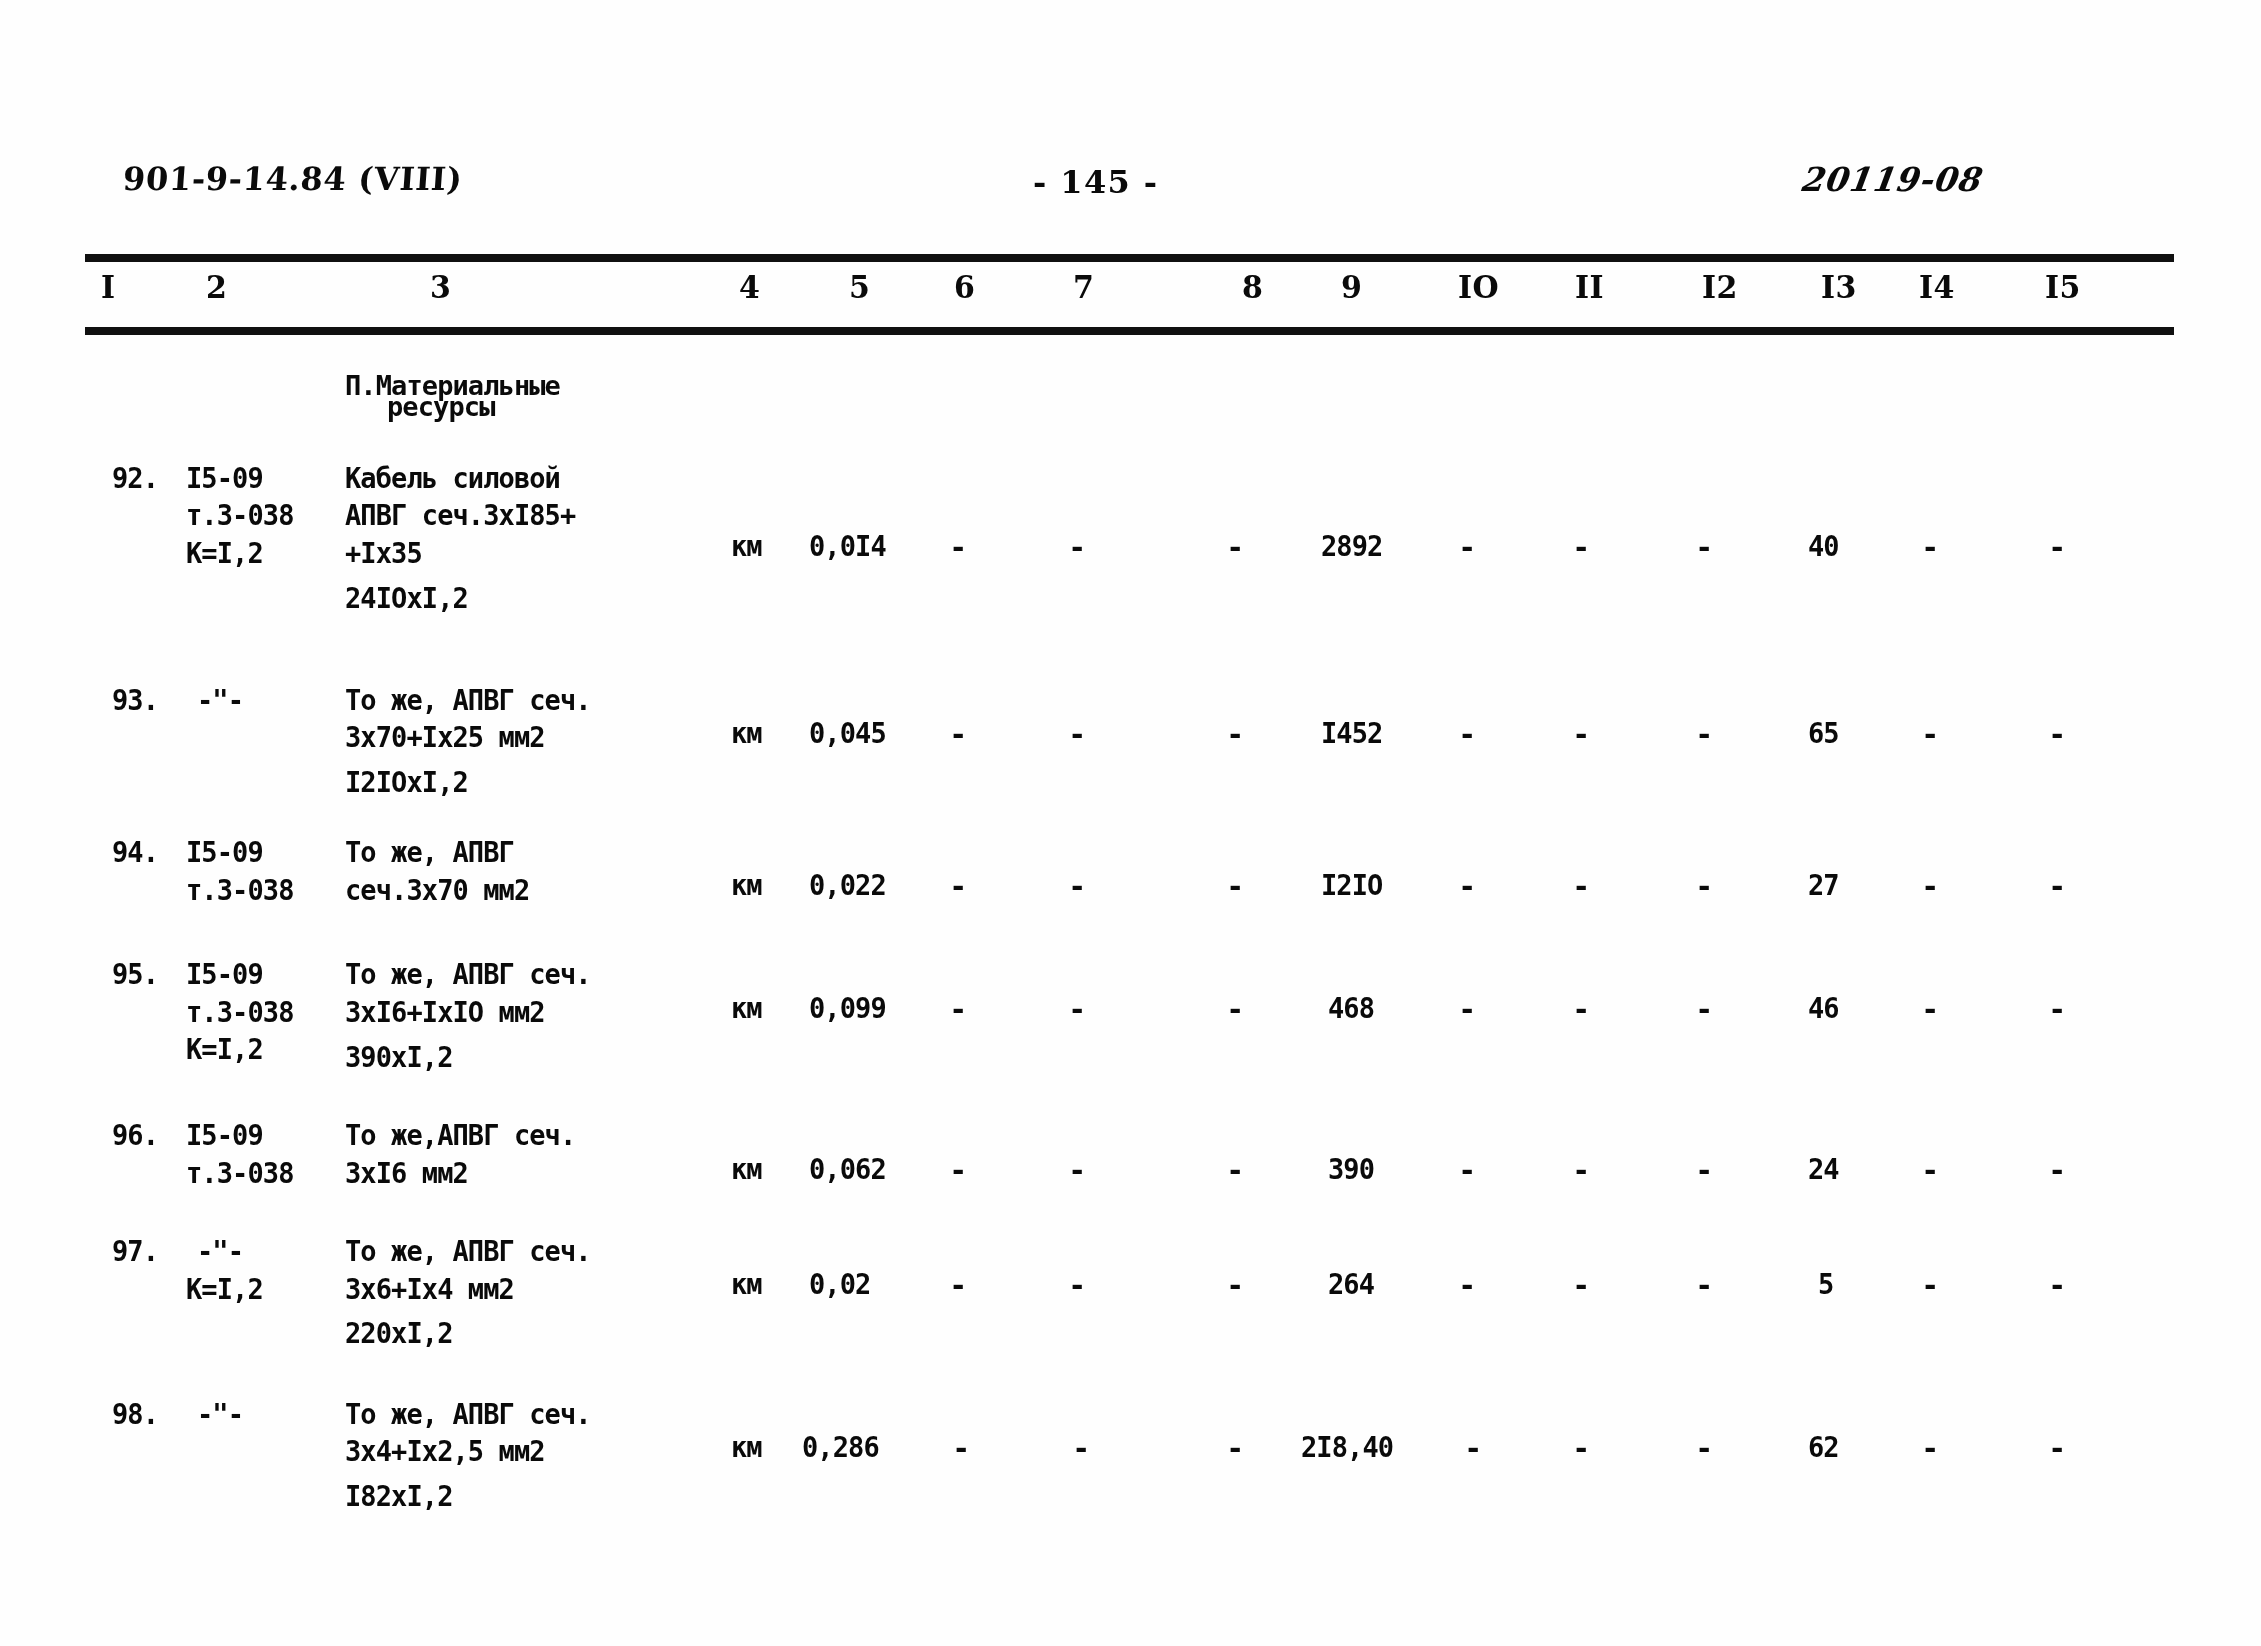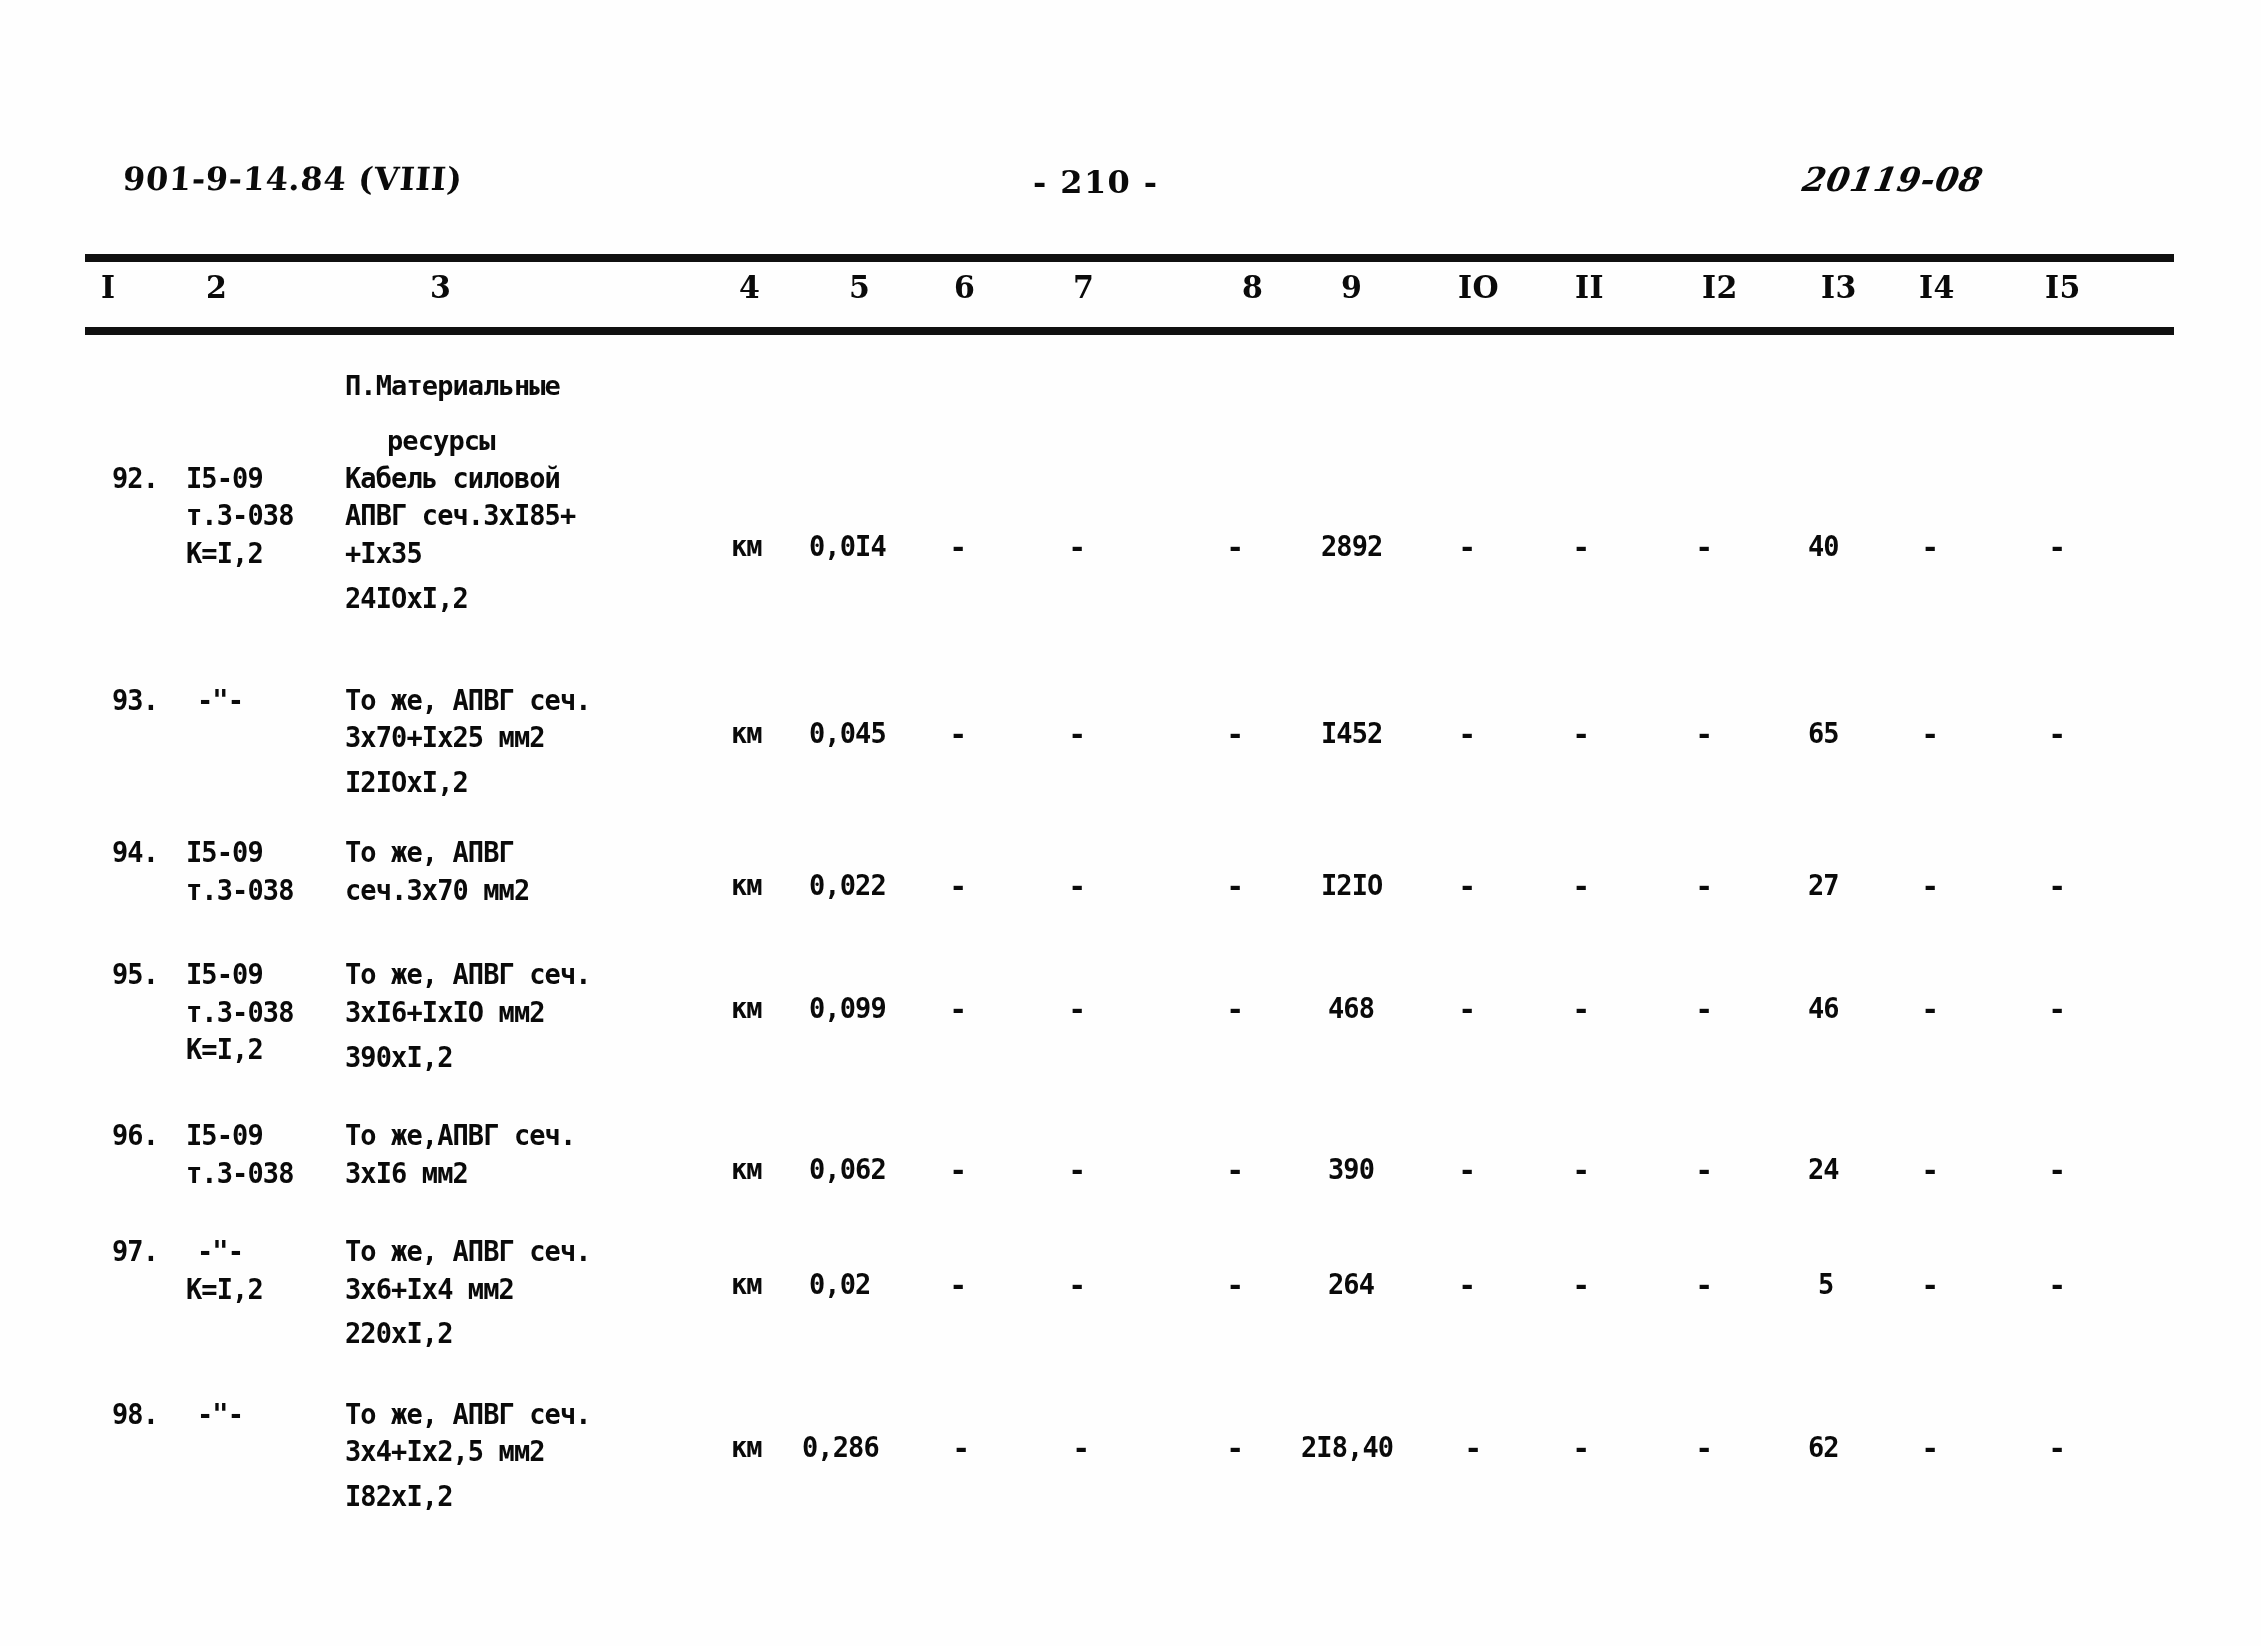--- a/index.html
+++ b/index.html
@@ -128,21 +128,21 @@
     white-space: pre;
   }
 </style>
 </head>
 <body>
 
 <div class="page">
 
   <div class="hdr">
     <div class="hdr-left">901-9-14.84 (VIII)</div>
-    <div class="hdr-center">- 210 -</div>
+    <div class="hdr-center">- 145 -</div>
     <div class="hdr-right">20119-08</div>
   </div>
 
   <div class="rule rule-top"></div>
   <div class="rule rule-bottom"></div>
 
   <div class="colhdr">
     <span style="left:101px;">I</span>
     <span style="left:206px;">2</span>
     <span style="left:430px;">3</span>
@@ -156,21 +156,21 @@
     <span style="left:1575px;">II</span>
     <span style="left:1702px;">I2</span>
     <span style="left:1821px;">I3</span>
     <span style="left:1919px;">I4</span>
     <span style="left:2045px;">I5</span>
   </div>
 
   <div class="tbody">
 
     <div class="section-title" style="left:345px; top:13px;">П.Материальные</div>
-    <div class="section-title" style="left:387px; top:68px;">ресурсы</div>
+    <div class="section-title" style="left:387px; top:34px;">ресурсы</div>
 
     <div>
       <div class="cell mono" style="left:112px; top:105px;">92.</div>
       <div class="cell mono" style="left:186px; top:105px;">I5-09</div>
       <div class="cell mono" style="left:186px; top:142px;">т.3-038</div>
       <div class="cell mono" style="left:186px; top:180px;">К=I,2</div>
       <div class="cell mono" style="left:345px; top:105px;">Кабель силовой</div>
       <div class="cell mono" style="left:345px; top:142px;">АПВГ сеч.3хI85+</div>
       <div class="cell mono" style="left:345px; top:180px;">+Iх35</div>
       <div class="cell mono" style="left:345px; top:225px;">24IOхI,2</div>

